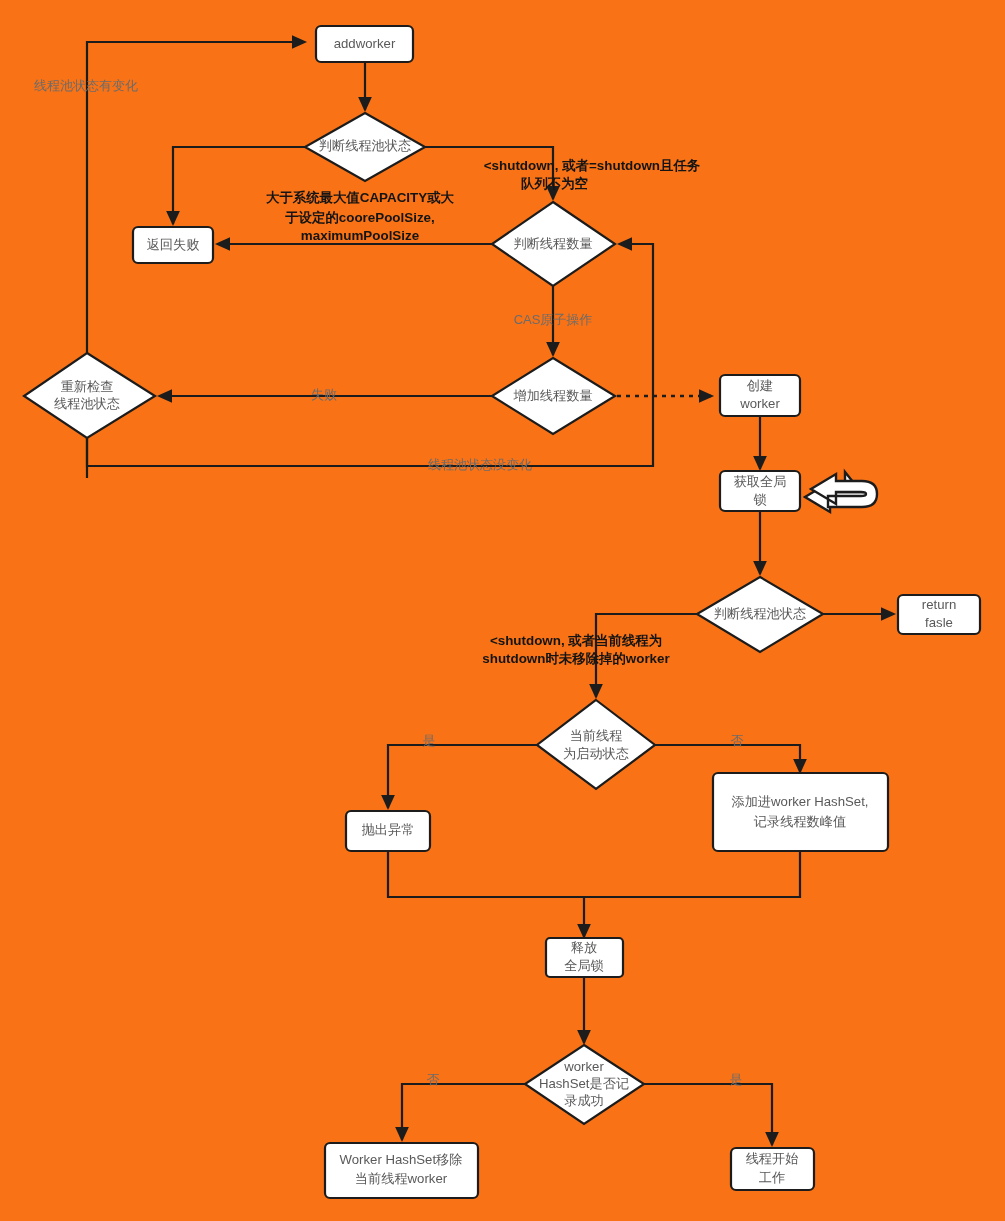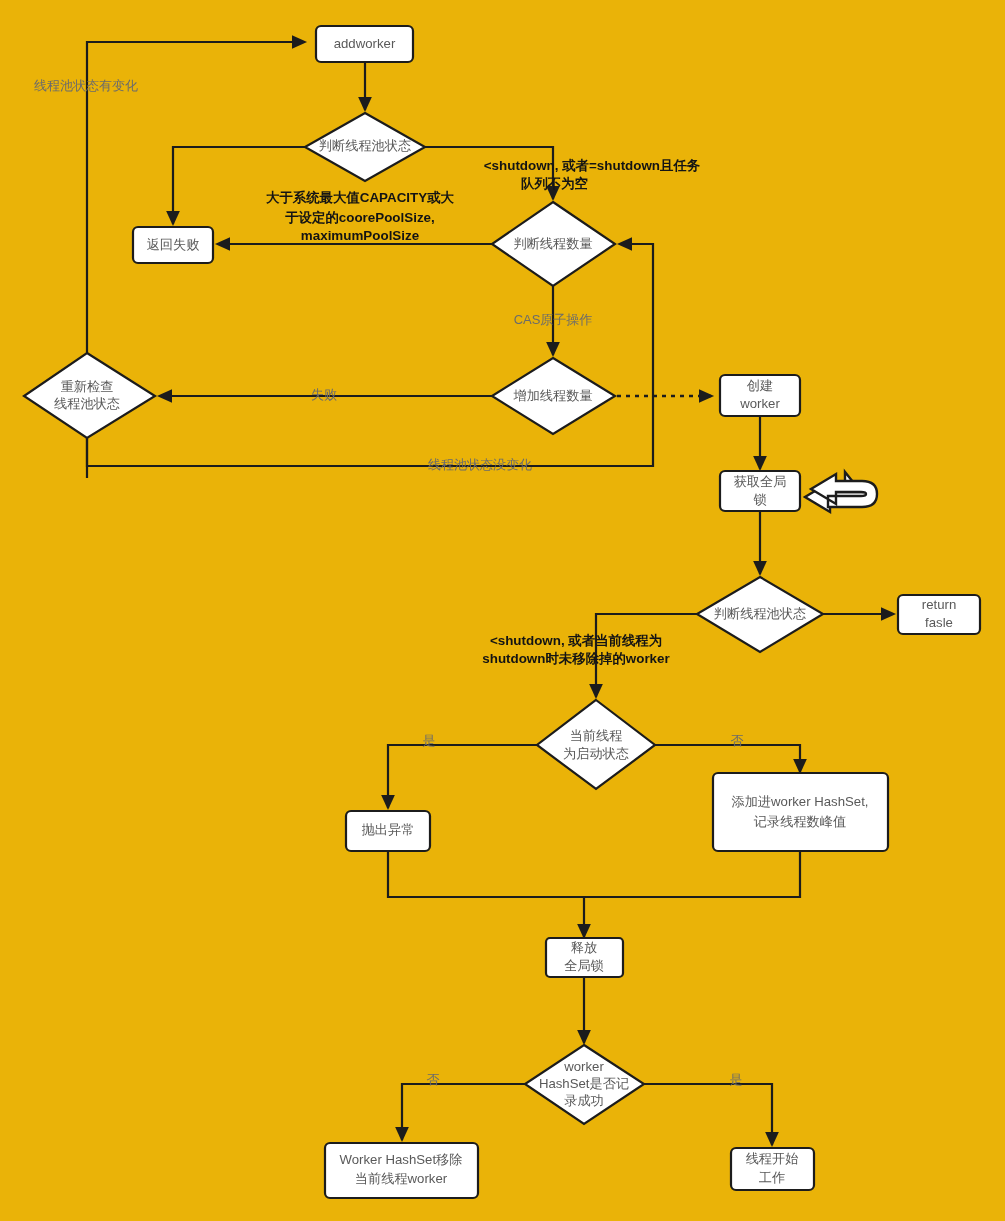--- a/index.html
+++ b/index.html
@@ -7,21 +7,21 @@
     padding: 0;
     background: #ffffff;
   }
   body {
     font-family: "Liberation Sans", sans-serif;
   }
   #canvas {
     position: relative;
     width: 1005px;
     height: 1221px;
-    background: #eab308;
+    background: #f97316;
     overflow: hidden;
   }
   svg.flow {
     position: absolute;
     left: 0;
     top: 0;
     width: 1005px;
     height: 1221px;
   }
   .node-rect {

